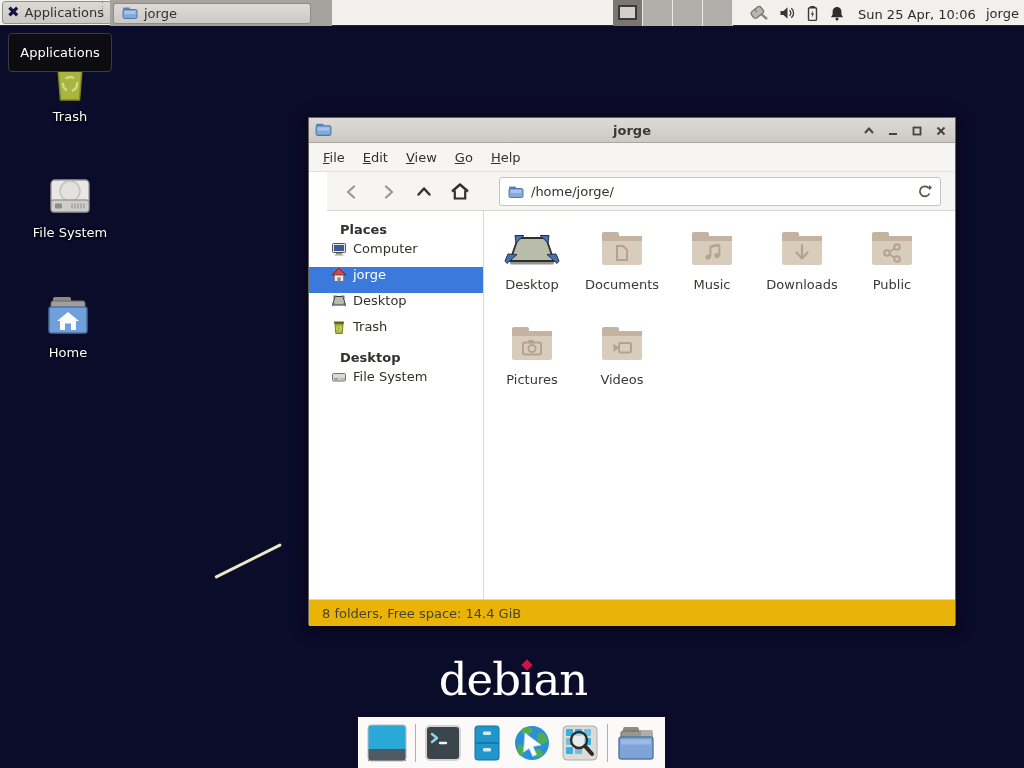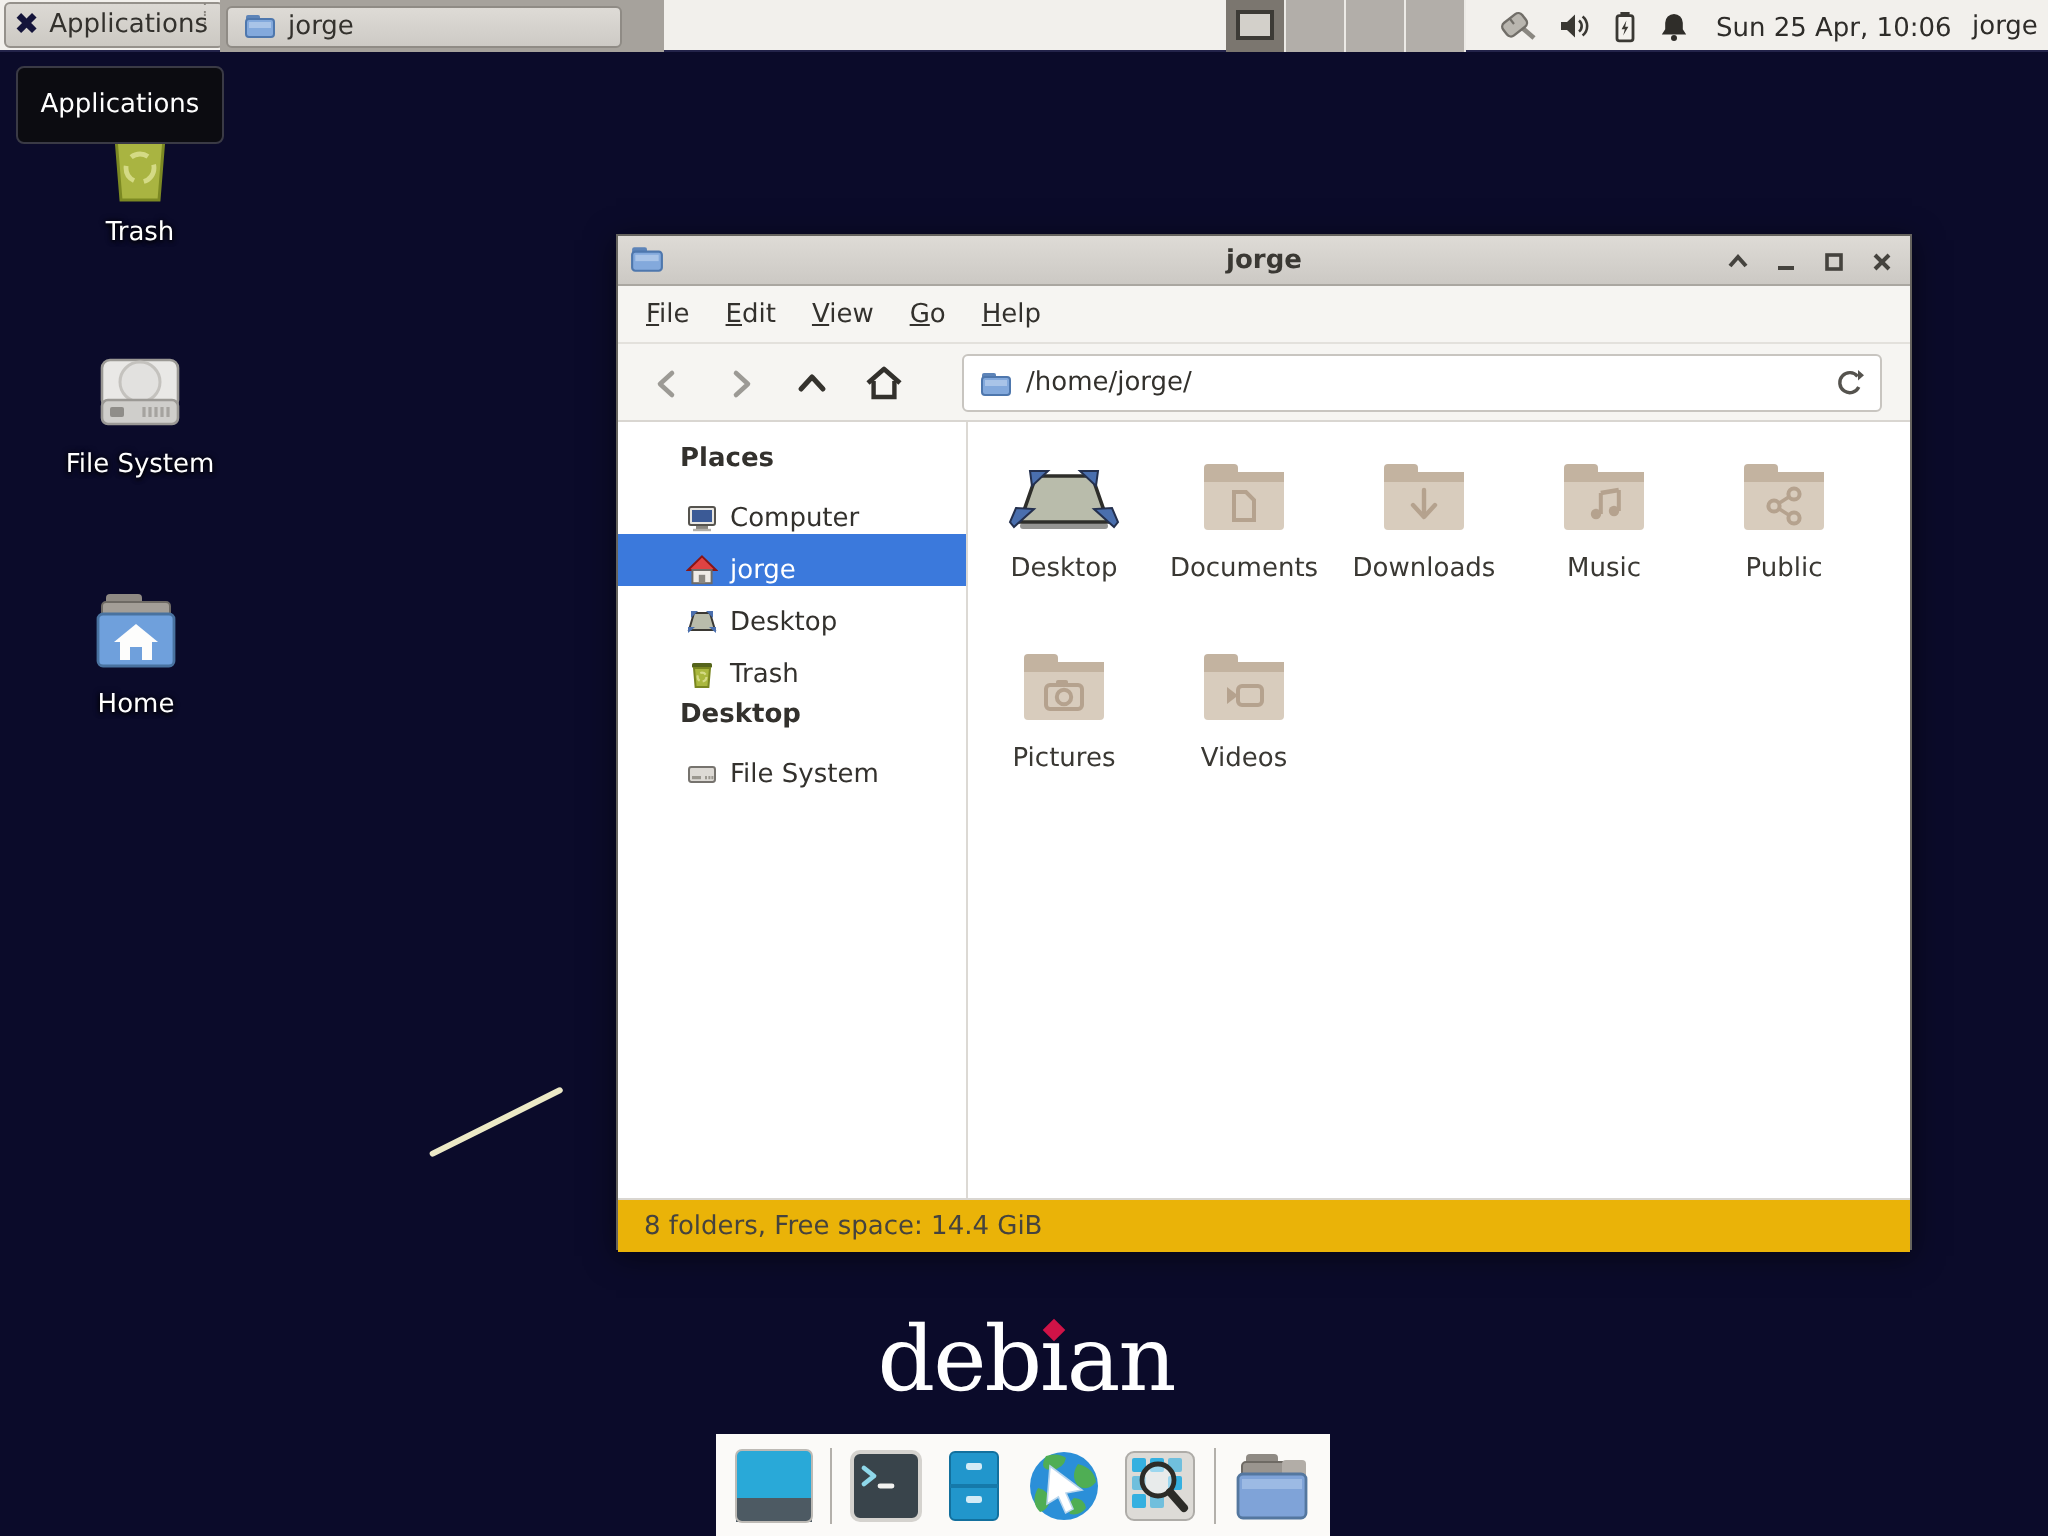--- a/index.html
+++ b/index.html
@@ -51,26 +51,26 @@
   .titlebar .ticon { position:absolute; left:6px; top:4px; }
   .title-text { flex:1; text-align:center; font-weight:bold; color:#3a3833; }
   .win-controls { position:absolute; right:8px; top:0; height:25px; display:flex; align-items:center; gap:11px; }
   .wbtn { width:13px; height:13px; display:flex; align-items:center; justify-content:center; }
   .menubar { height:29px; background:#f6f5f2; display:flex; align-items:center; gap:2px; padding-left:6px; border-bottom:1px solid #e3e1dc;text-align:center; }
   .menu-item { padding:4px 8px; color:#33312d; }
   .menu-item u { text-decoration:underline; }
   .nav-btn { width:30px; height:28px; display:flex; align-items:center; justify-content:center; }
   .pathbar { position:absolute; left:172px; right:14px; height:29px; top:5px; background:#fff; border:1px solid #c8c5c0; border-radius:3px; display:flex; align-items:center; padding:0 8px; gap:7px; }
   .pathbar .ptext { flex:1; color:#33312d; }
-  .toolbar-wrap { position:relative; height:39px; background:#f6f5f2; border-bottom:1px solid #d9d6d1; }
+  .toolbar-wrap { position:relative; height:39px; background:#f6f5f2; border-bottom:1px solid #d9d6d1;margin-left:18px; }
   .toolbar-left { position:absolute; left:10px; top:0; height:39px; display:flex; align-items:center; gap:6px; }
   .wbody { display:flex; height:388px; }
   .sidebar { width:175px; background:#fff; border-right:1px solid #dcd9d4; padding-top:6px; }
   .side-header { font-weight:bold; color:#33312d; padding:3px 0 3px 31px; height:24px; display:flex; align-items:center; }
-  .side-item { height:26px; display:flex; align-items:flex-end; gap:6px; padding-left:34px; color:#33312d; }
+  .side-item { height:26px; display:flex; align-items:flex-start; gap:6px; padding-left:22px; color:#33312d; }
   .side-item.selected { background:#3b79dc; color:#fff; }
   .mainpane { flex:1; background:#fff; position:relative; }
   .foldergrid { display:grid; grid-template-columns:repeat(5,90px); padding:12px 0 0 3px; }
   .fcell { width:90px; height:95px; display:flex; flex-direction:column; align-items:center; gap:4px; padding-top:2px; }
   .fcell .flabel { color:#3a3833; }
   .statusbar { height:27px; background:#eab308; border-top:1px solid #d9d6d1; display:flex; align-items:center; padding-left:13px; color:#45433e; }
 </style>
 </head>
 <body>
 
@@ -331,38 +331,38 @@
               <path d="M19,21 h6 l4,4 v10 h-10 z" fill="none" stroke="#b5a28e" stroke-width="2"></path>
             </svg>
             <span class="flabel">Documents</span>
           </div>
 
           <div class="fcell">
             <svg width="48" height="48" viewBox="0 0 48 48">
               <rect x="4" y="7" width="17" height="9" rx="2" fill="#c3b3a0"></rect>
               <rect x="4" y="11" width="40" height="29" rx="2" fill="#d8ccbd"></rect>
               <rect x="4" y="11" width="40" height="5" fill="#c3b3a0"></rect>
-              <line x1="24" y1="20" x2="24" y2="33" stroke="#b5a28e" stroke-width="2.2" stroke-linecap="round"></line>
-              <polyline points="18.5,27.5 24,33.5 29.5,27.5" stroke="#b5a28e" stroke-width="2.2" fill="none" stroke-linecap="round" stroke-linejoin="round"></polyline>
-            </svg>
-            <span class="flabel">Downloads</span>
-          </div>
-
-          <div class="fcell">
-            <svg width="48" height="48" viewBox="0 0 48 48">
-              <rect x="4" y="7" width="17" height="9" rx="2" fill="#c3b3a0"></rect>
-              <rect x="4" y="11" width="40" height="29" rx="2" fill="#d8ccbd"></rect>
-              <rect x="4" y="11" width="40" height="5" fill="#c3b3a0"></rect>
               <circle cx="20" cy="32" r="2.6" fill="#b5a28e"></circle>
                 <circle cx="29" cy="30.5" r="2.6" fill="#b5a28e"></circle>
               <line x1="22.4" y1="32" x2="22.4" y2="21.5" stroke="#b5a28e" stroke-width="2"></line>
               <line x1="31.4" y1="30.5" x2="31.4" y2="20" stroke="#b5a28e" stroke-width="2"></line>
               <line x1="22.4" y1="21.5" x2="31.4" y2="20" stroke="#b5a28e" stroke-width="2.4"></line>
             </svg>
             <span class="flabel">Music</span>
+          </div>
+
+          <div class="fcell">
+            <svg width="48" height="48" viewBox="0 0 48 48">
+              <rect x="4" y="7" width="17" height="9" rx="2" fill="#c3b3a0"></rect>
+              <rect x="4" y="11" width="40" height="29" rx="2" fill="#d8ccbd"></rect>
+              <rect x="4" y="11" width="40" height="5" fill="#c3b3a0"></rect>
+              <line x1="24" y1="20" x2="24" y2="33" stroke="#b5a28e" stroke-width="2.2" stroke-linecap="round"></line>
+              <polyline points="18.5,27.5 24,33.5 29.5,27.5" stroke="#b5a28e" stroke-width="2.2" fill="none" stroke-linecap="round" stroke-linejoin="round"></polyline>
+            </svg>
+            <span class="flabel">Downloads</span>
           </div>
 
           <div class="fcell">
             <svg width="48" height="48" viewBox="0 0 48 48">
               <rect x="4" y="7" width="17" height="9" rx="2" fill="#c3b3a0"></rect>
               <rect x="4" y="11" width="40" height="29" rx="2" fill="#d8ccbd"></rect>
               <rect x="4" y="11" width="40" height="5" fill="#c3b3a0"></rect>
               <circle cx="19" cy="28" r="2.8" fill="none" stroke="#b5a28e" stroke-width="2"></circle>
               <circle cx="29" cy="22" r="2.8" fill="none" stroke="#b5a28e" stroke-width="2"></circle>
               <circle cx="29" cy="34" r="2.8" fill="none" stroke="#b5a28e" stroke-width="2"></circle>

